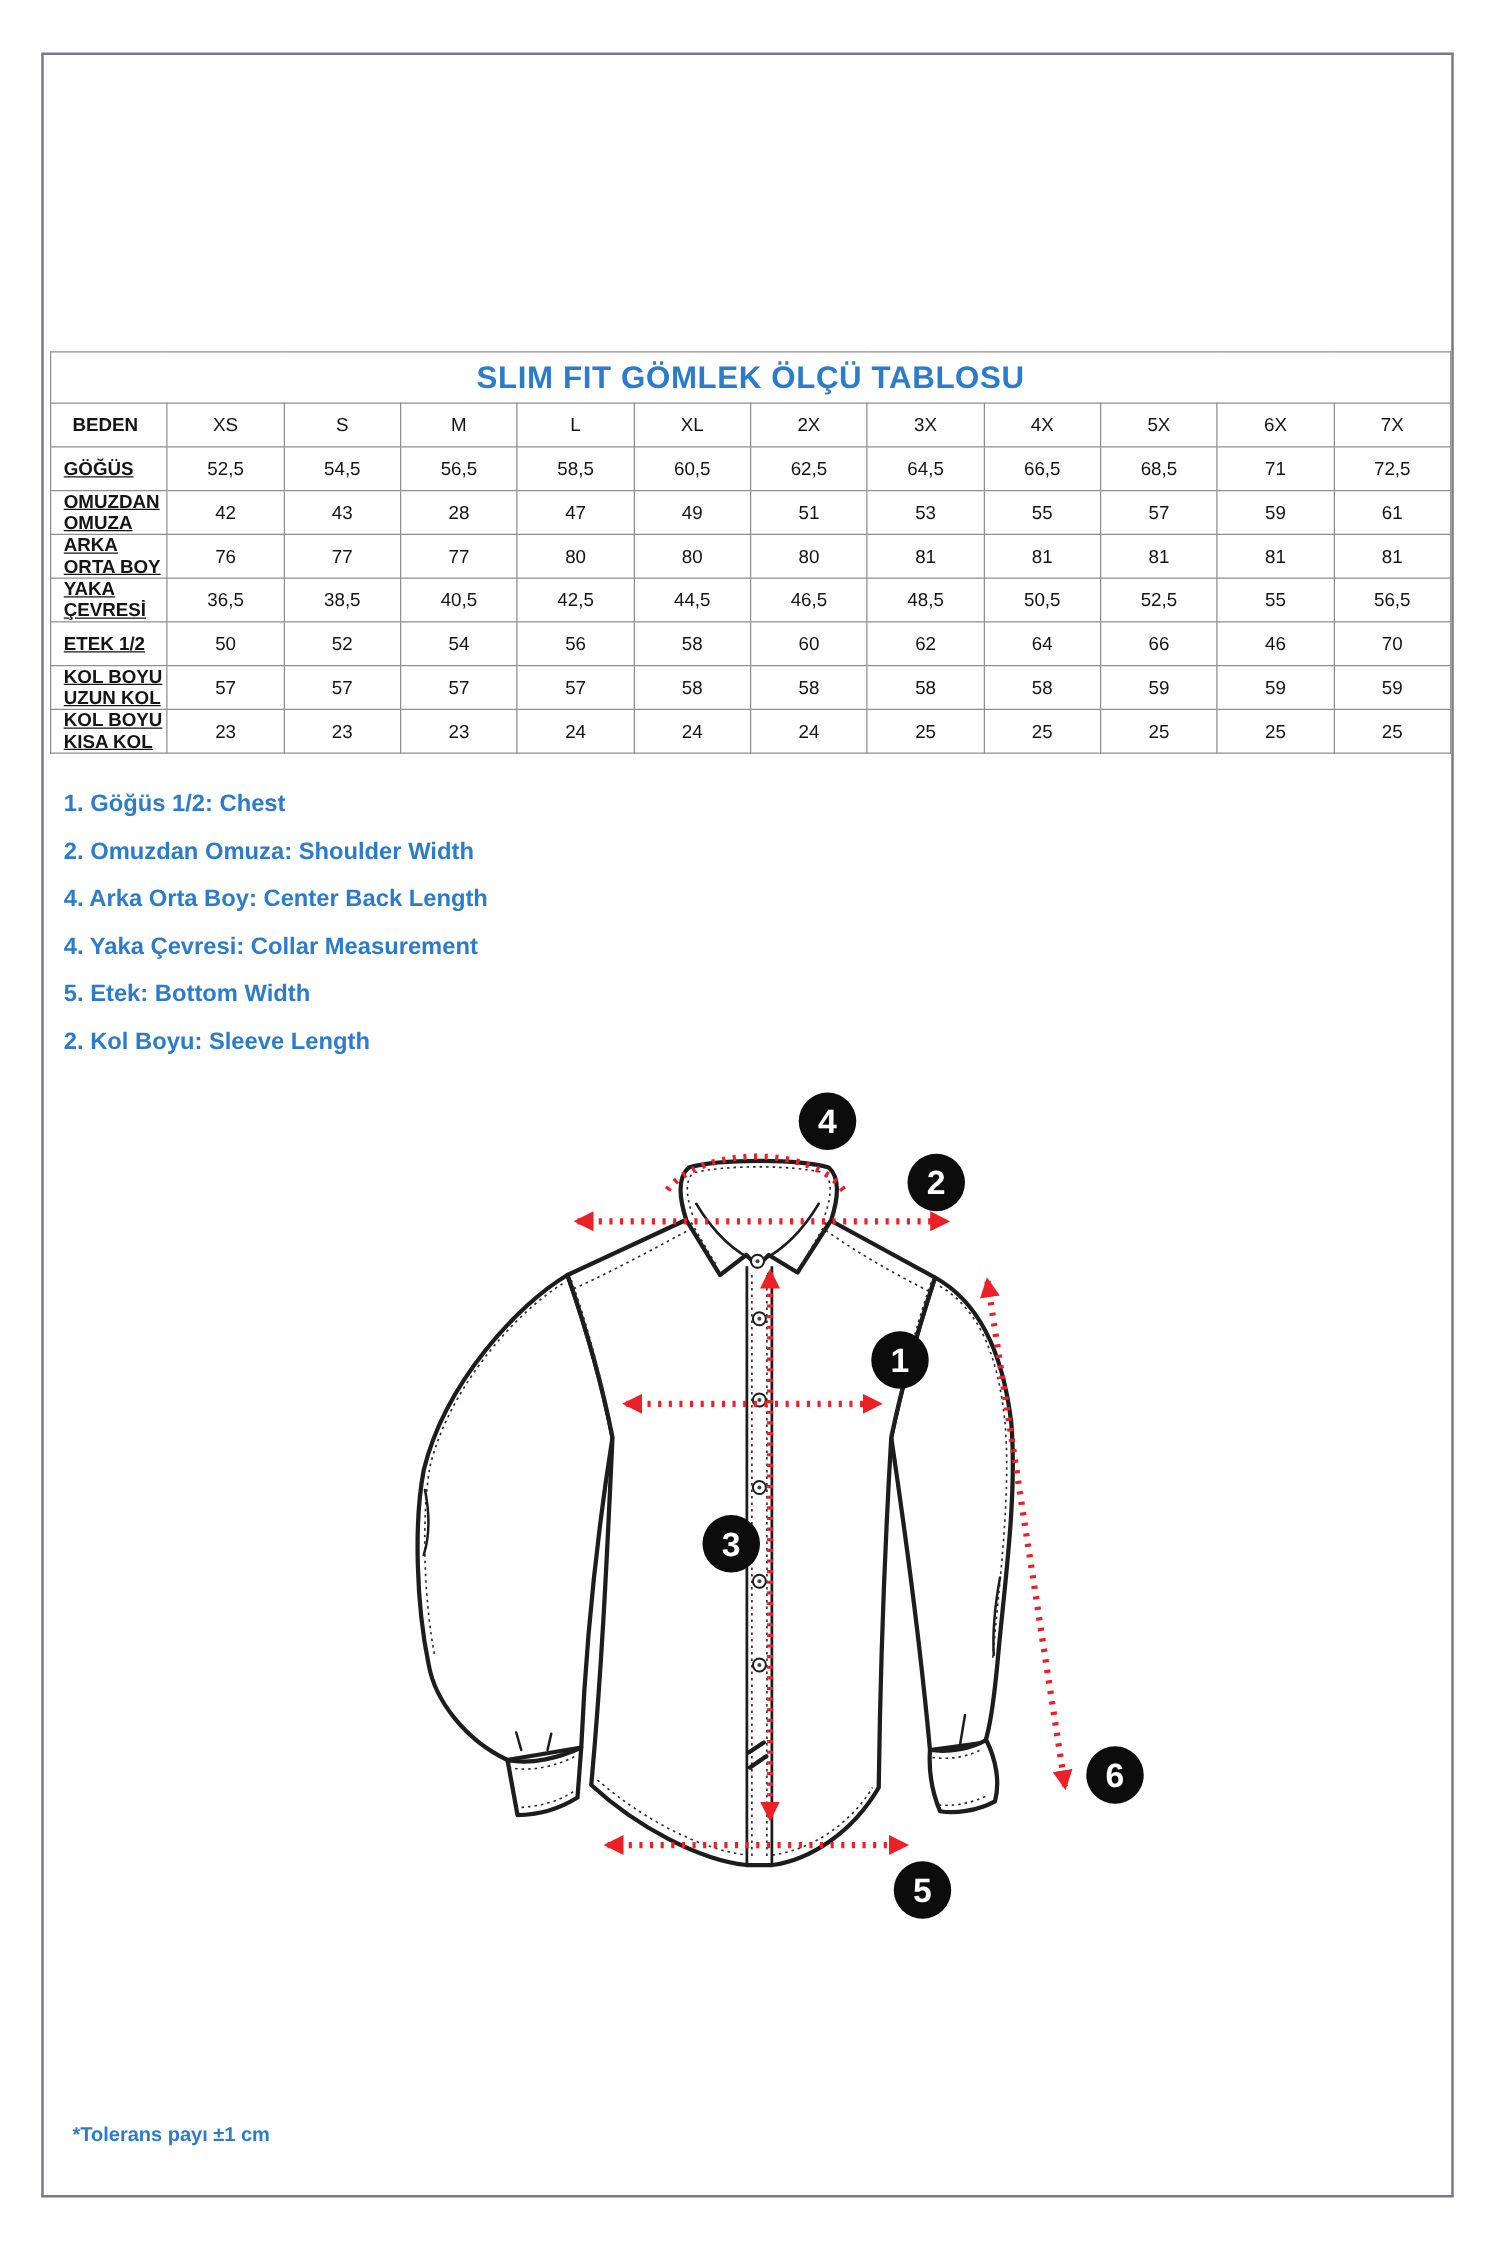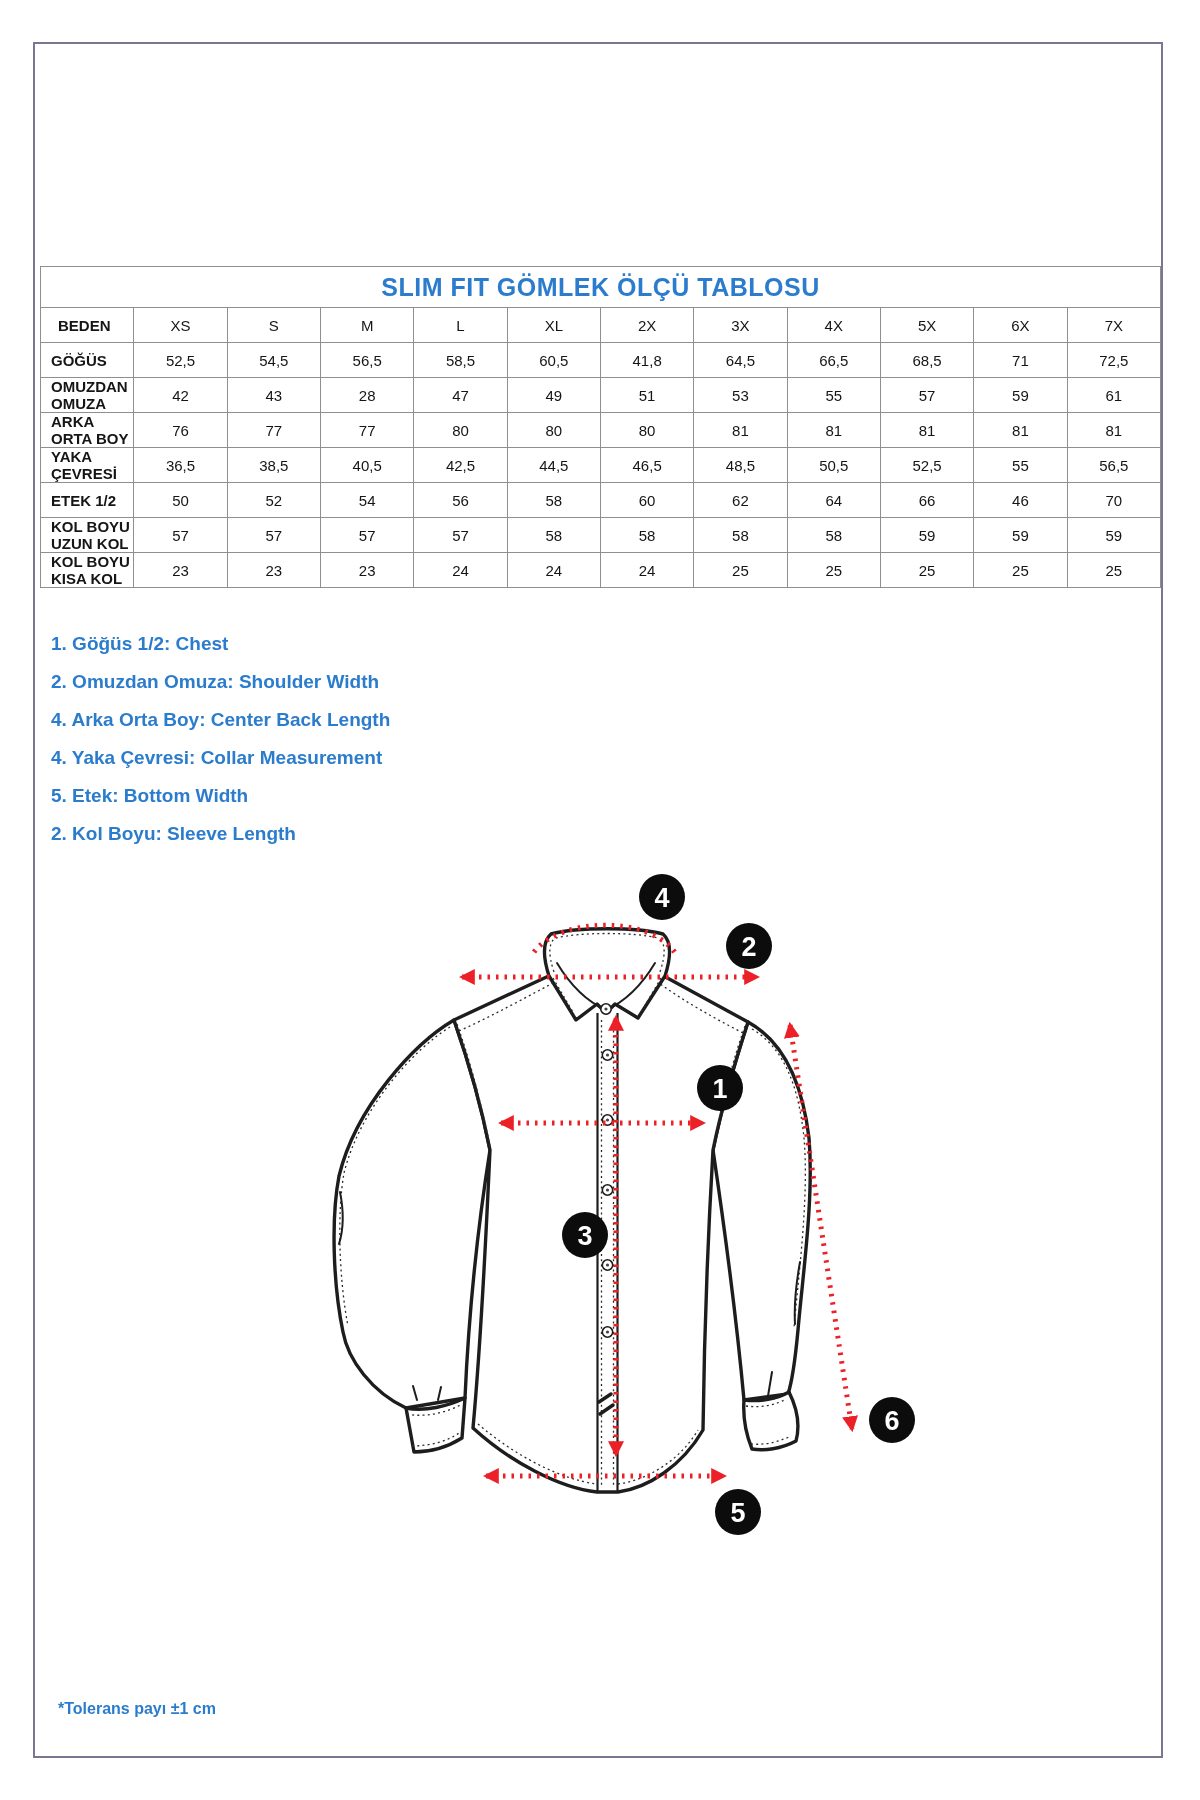--- a/index.html
+++ b/index.html
@@ -5,28 +5,28 @@
   :root{
     --blue:#2b7ccd; --red:#ec2027; --line:#1d1d1d; --badge:#0c0c0c;
     --box-border:#7b7591; --table-border:#8f8f8f; --text:#151515;
   }
   *{margin:0;padding:0;box-sizing:border-box;}
   html,body{background:#fff;}
   body{font-family:"Liberation Sans",sans-serif;}
   .page{position:relative;width:1200px;height:1800px;background:#fff;overflow:hidden;}
   .outer-box{position:absolute;left:33px;top:42px;width:1130px;height:1716px;
     border:2px solid var(--box-border);background:#fff;}
-  .size-table{position:absolute;left:40px;top:266px;width:1121px;border-collapse:collapse;
+  .size-table{position:absolute;left:40px;top:281px;width:1121px;border-collapse:collapse;
     table-layout:fixed;font-family:"Liberation Sans",sans-serif;color:var(--text);}
   .size-table td,.size-table th{border:1px solid var(--table-border);height:35px;
     text-align:center;font-size:15px;font-weight:normal;background:#fff;}
   .size-table .title-cell{height:41px;font-size:25px;font-weight:bold;color:var(--blue);
     letter-spacing:.5px;}
   .size-table .label-col{width:230px;text-align:left;padding-left:17px;font-weight:bold;}
-  .size-table tbody .row-label{text-align:left;padding-left:10px;font-weight:bold;font-size:15px;}
+  .size-table tbody .row-label{text-align:left;padding-left:10px;font-weight:bold;font-size:15px;text-decoration:underline;}
   .size-table thead th:first-child{font-weight:bold;}
   .legend{position:absolute;left:36px;top:625px;list-style:none;color:var(--blue);
     font-size:19px;font-weight:bold;margin-left:15px;}
   .legend li{line-height:38px;}
   .footnote{position:absolute;left:58px;top:1700px;color:var(--blue);
     font-size:16px;font-weight:bold;}
   .diagram{position:absolute;left:280px;top:860px;}
   .outline{fill:#fff;stroke:var(--line);stroke-width:3.4;stroke-linejoin:round;stroke-linecap:round;}
   .thin{fill:none;stroke:var(--line);stroke-width:2;stroke-linecap:round;}
   .stitch{fill:none;stroke:#2b2b2b;stroke-width:1.3;stroke-dasharray:2 3.2;}
@@ -67,21 +67,21 @@
         </tr>
     </thead>
     <tbody id="table-body">
         <tr>
           <td class="row-label">GÖĞÜS</td>
           <td>52,5</td>
           <td>54,5</td>
           <td>56,5</td>
           <td>58,5</td>
           <td>60,5</td>
-          <td>41,8</td>
+          <td>62,5</td>
           <td>64,5</td>
           <td>66,5</td>
           <td>68,5</td>
           <td>71</td>
           <td>72,5</td>
         </tr>
         <tr>
           <td class="row-label">OMUZDAN OMUZA</td>
           <td>42</td>
           <td>43</td>

